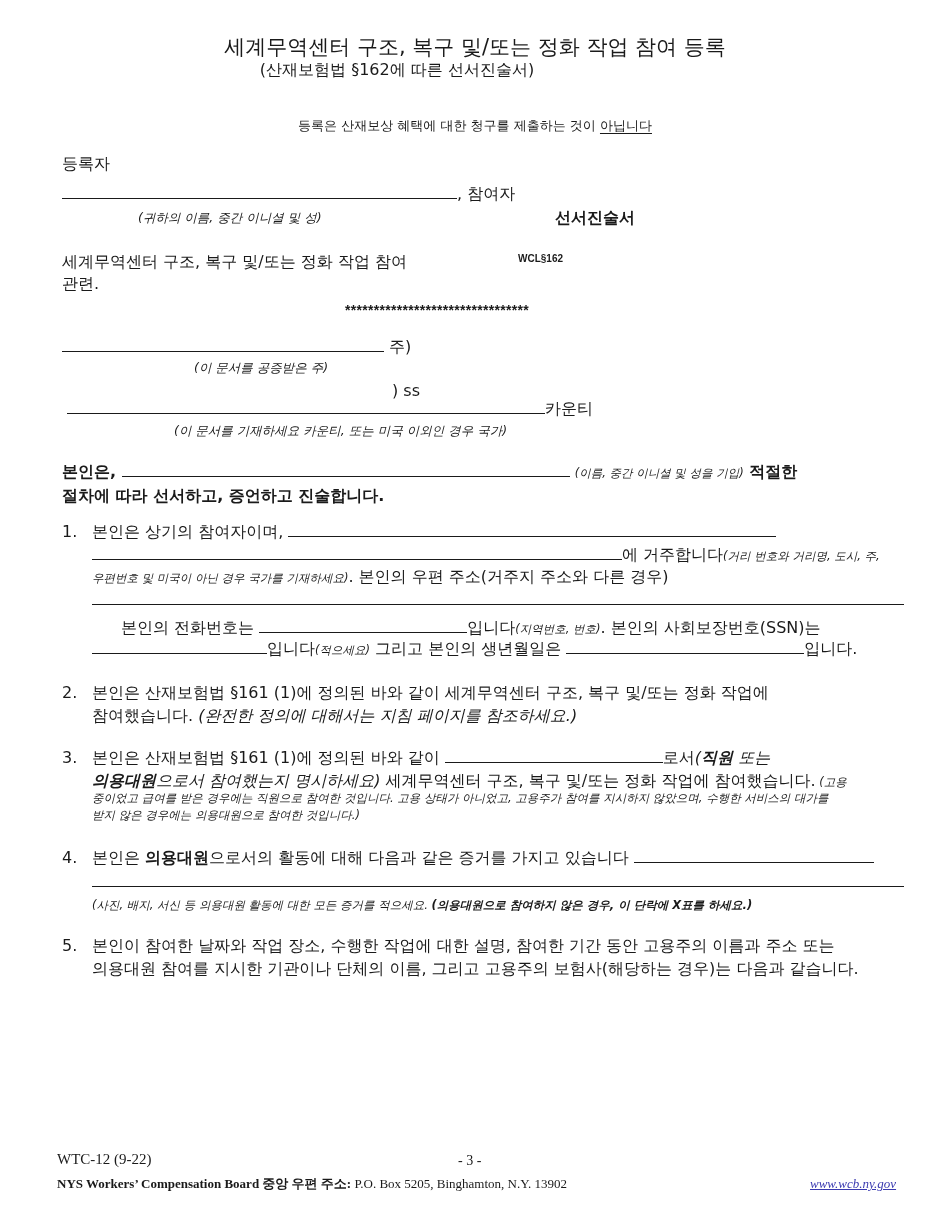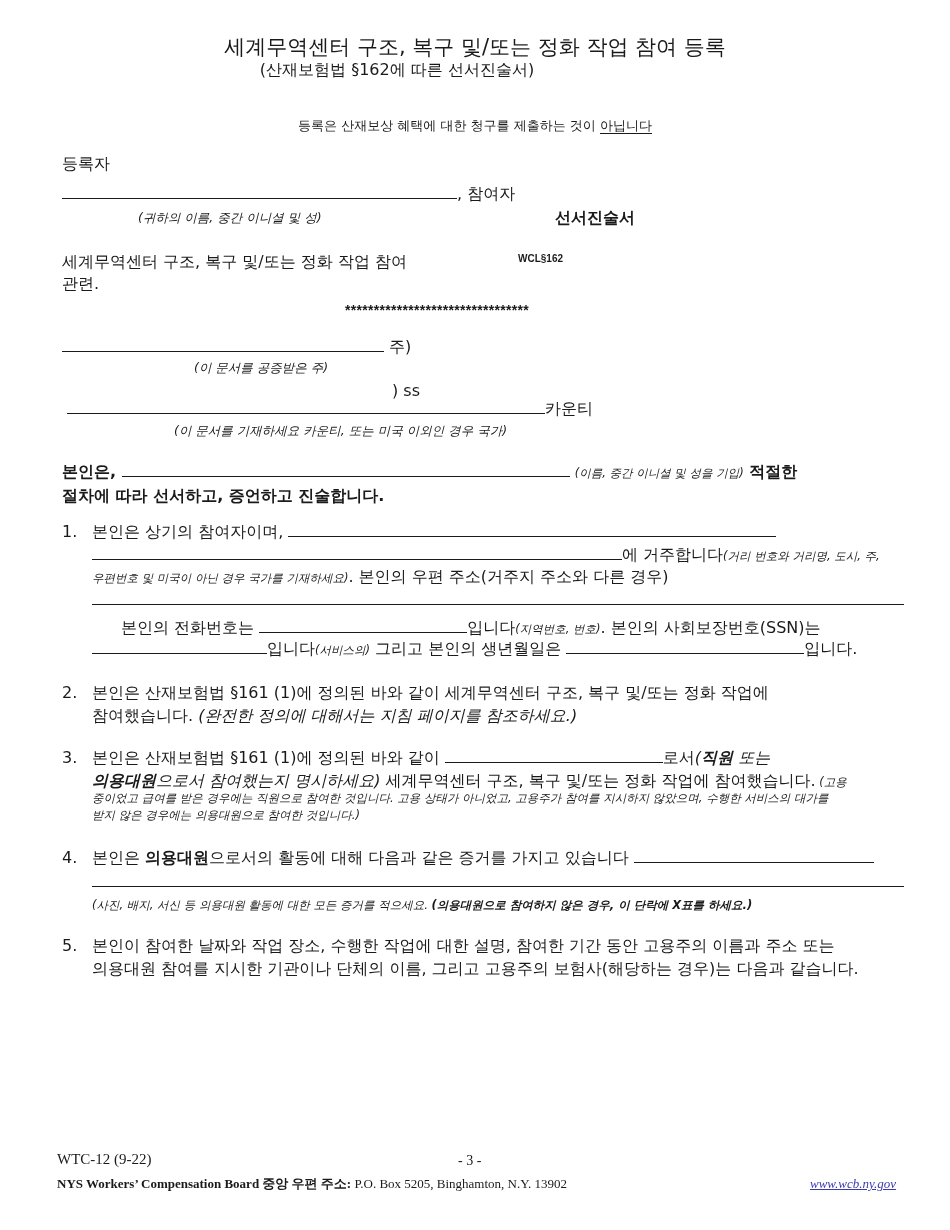--- a/index.html
+++ b/index.html
@@ -63,21 +63,21 @@
 <div class="abs" style="left:92px; top:567px;">
   <span class="its">우편번호 및 미국이 아닌 경우 국가를 기재하세요)</span><span class="t16">. 본인의 우편 주소(거주지 주소와 다른 경우)</span>
 </div>
 <div class="abs" style="left:92px; top:590px;">
   <span class="line" style="width:812px;"></span>
 </div>
 <div class="abs t16" style="left:92px; top:618px;margin-left:29px;">
   <span>본인의 전화번호는 </span><span class="line" style="width:208px;"></span><span>입니다</span><span class="its">(지역번호, 번호)</span><span>. 본인의 사회보장번호(SSN)는</span>
 </div>
 <div class="abs t16" style="left:92px; top:639px;">
-  <span class="line" style="width:175px;"></span><span>입니다</span><span class="its">(서비스의)</span><span> 그리고 본인의 생년월일은 </span><span class="line" style="width:238px;"></span><span>입니다.</span>
+  <span class="line" style="width:175px;"></span><span>입니다</span><span class="its">(적으세요)</span><span> 그리고 본인의 생년월일은 </span><span class="line" style="width:238px;"></span><span>입니다.</span>
 </div>
 
 <div class="abs num" style="left:62px; top:683px;">2.</div>
 <div class="abs t16" style="left:92px; top:683px;">본인은 산재보험법 §161 (1)에 정의된 바와 같이 세계무역센터 구조, 복구 및/또는 정화 작업에</div>
 <div class="abs" style="left:92px; top:706px;">
   <span class="t16">참여했습니다. </span><span class="t16" style="font-style:italic;">(완전한 정의에 대해서는 지침 페이지를 참조하세요.)</span>
 </div>
 
 <div class="abs num" style="left:62px; top:748px;">3.</div>
 <div class="abs t16" style="left:92px; top:748px;">

